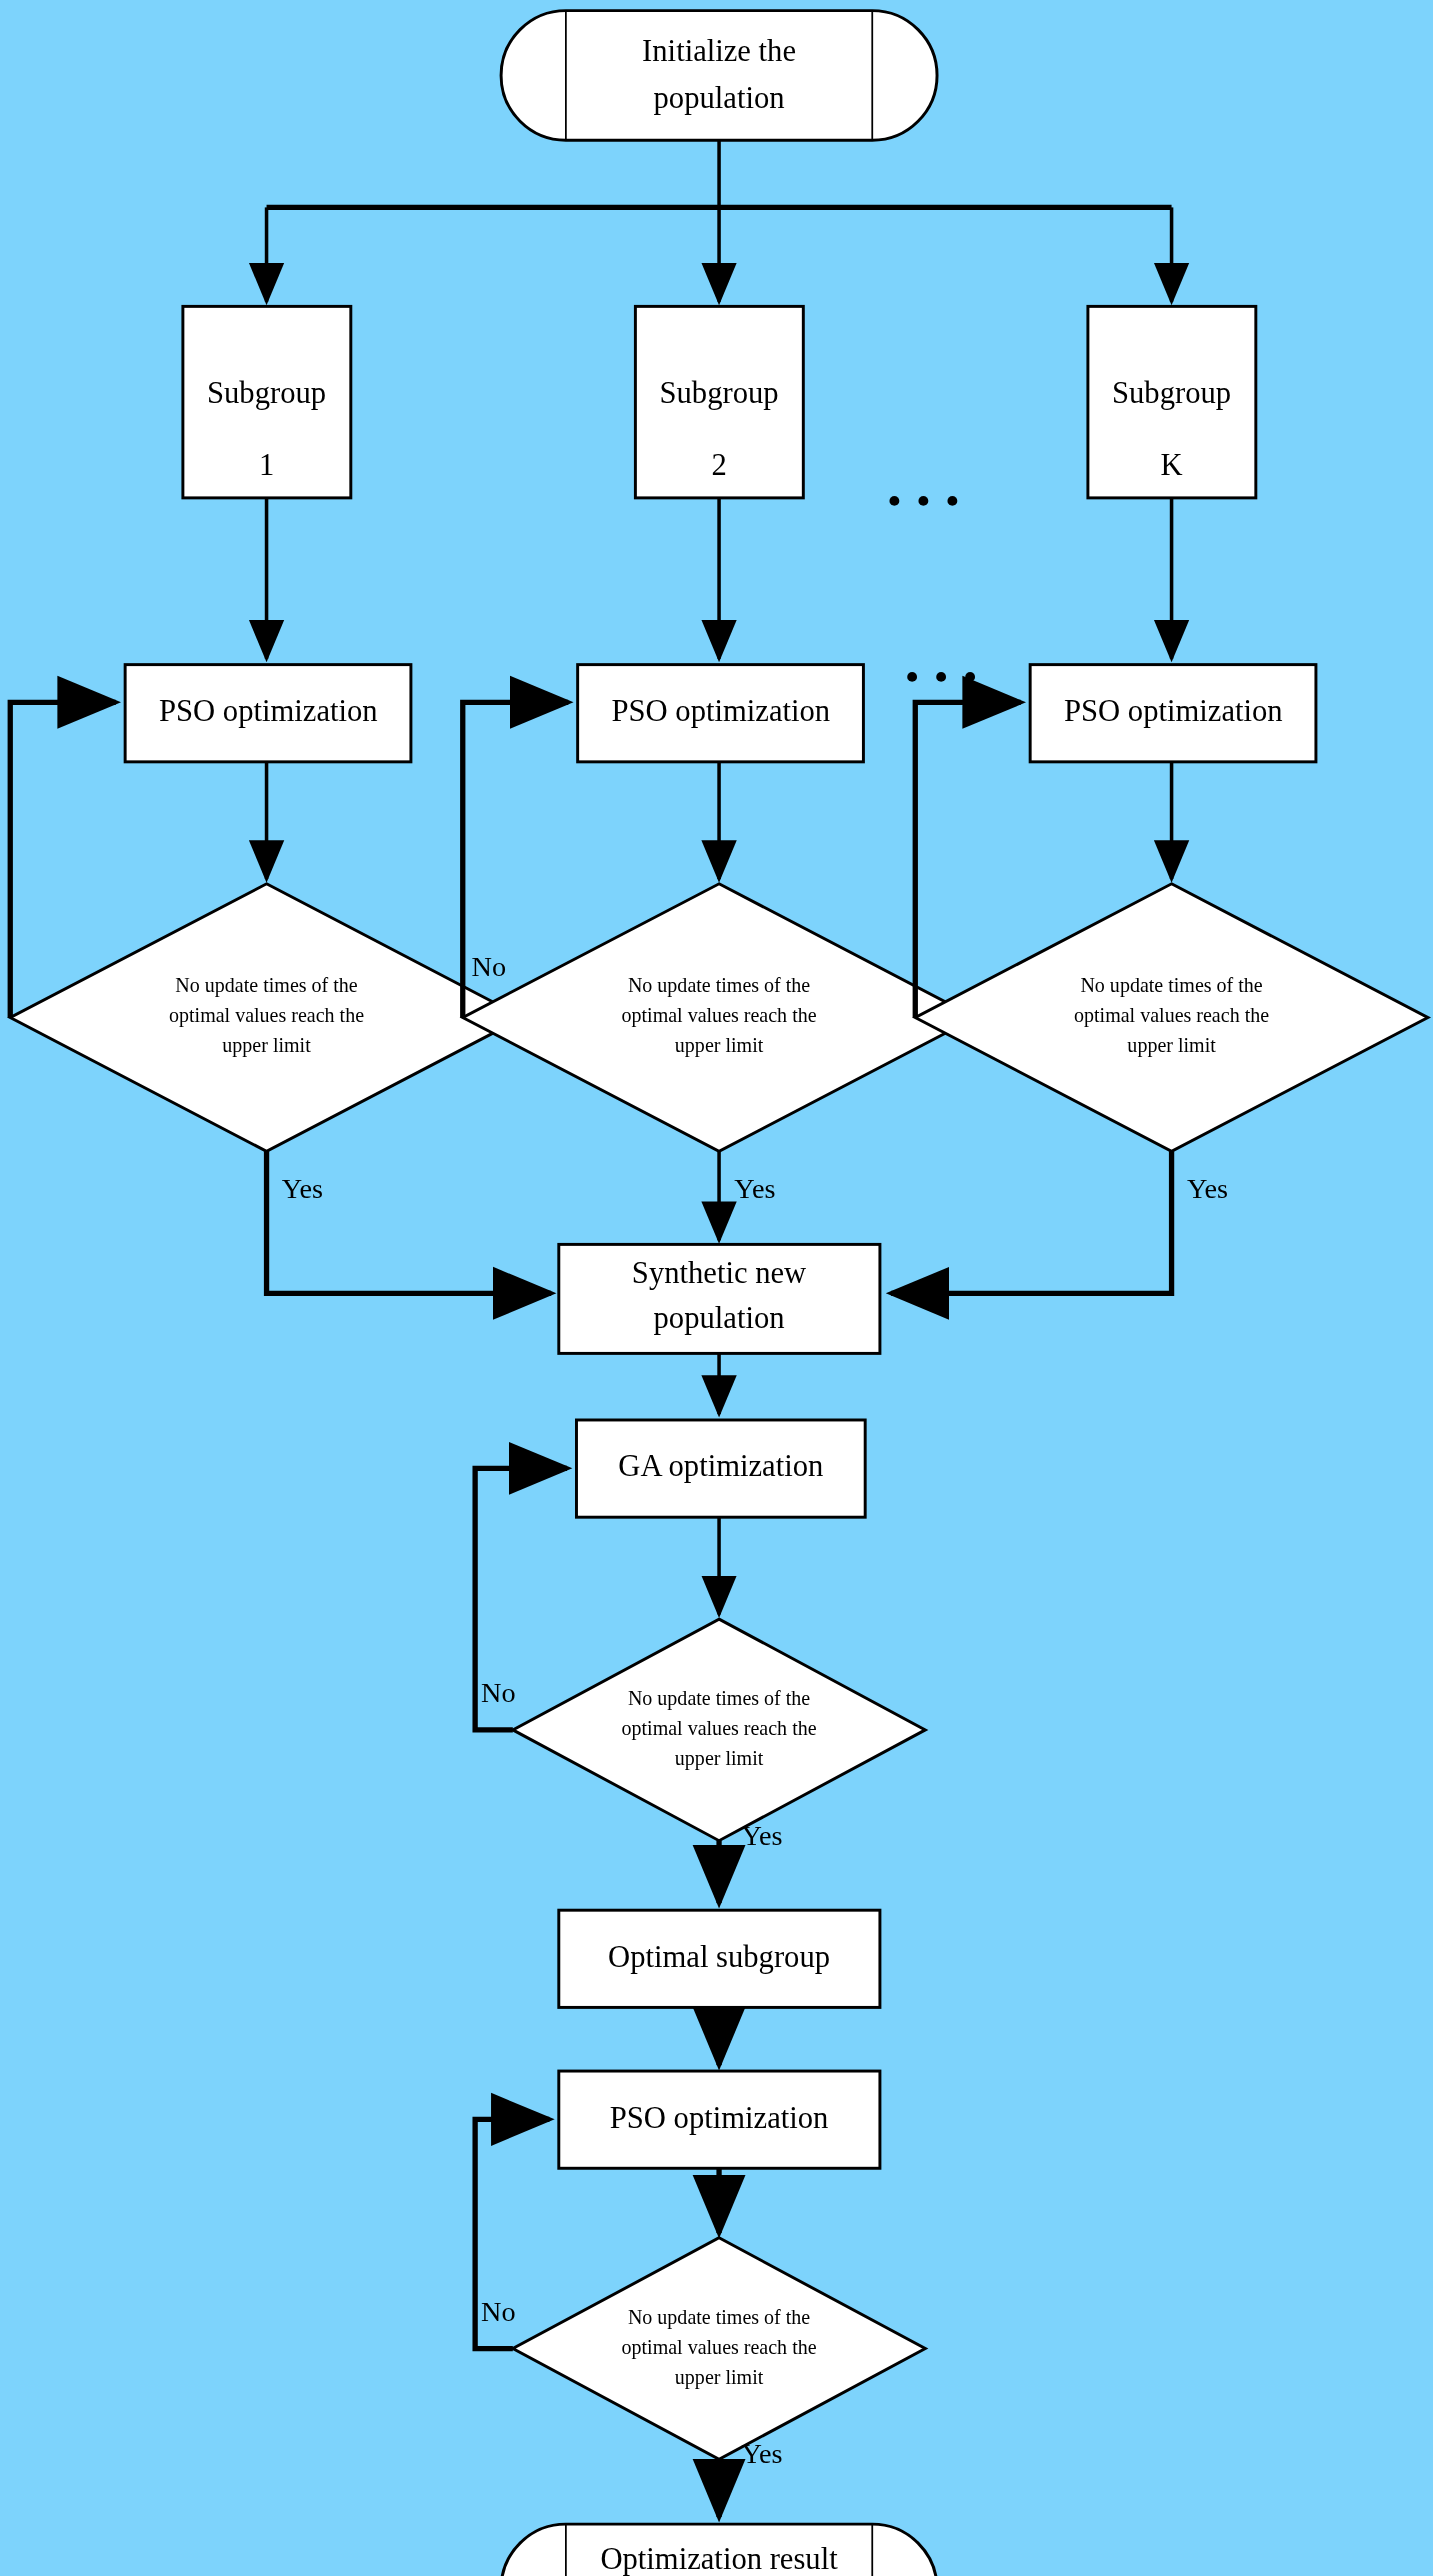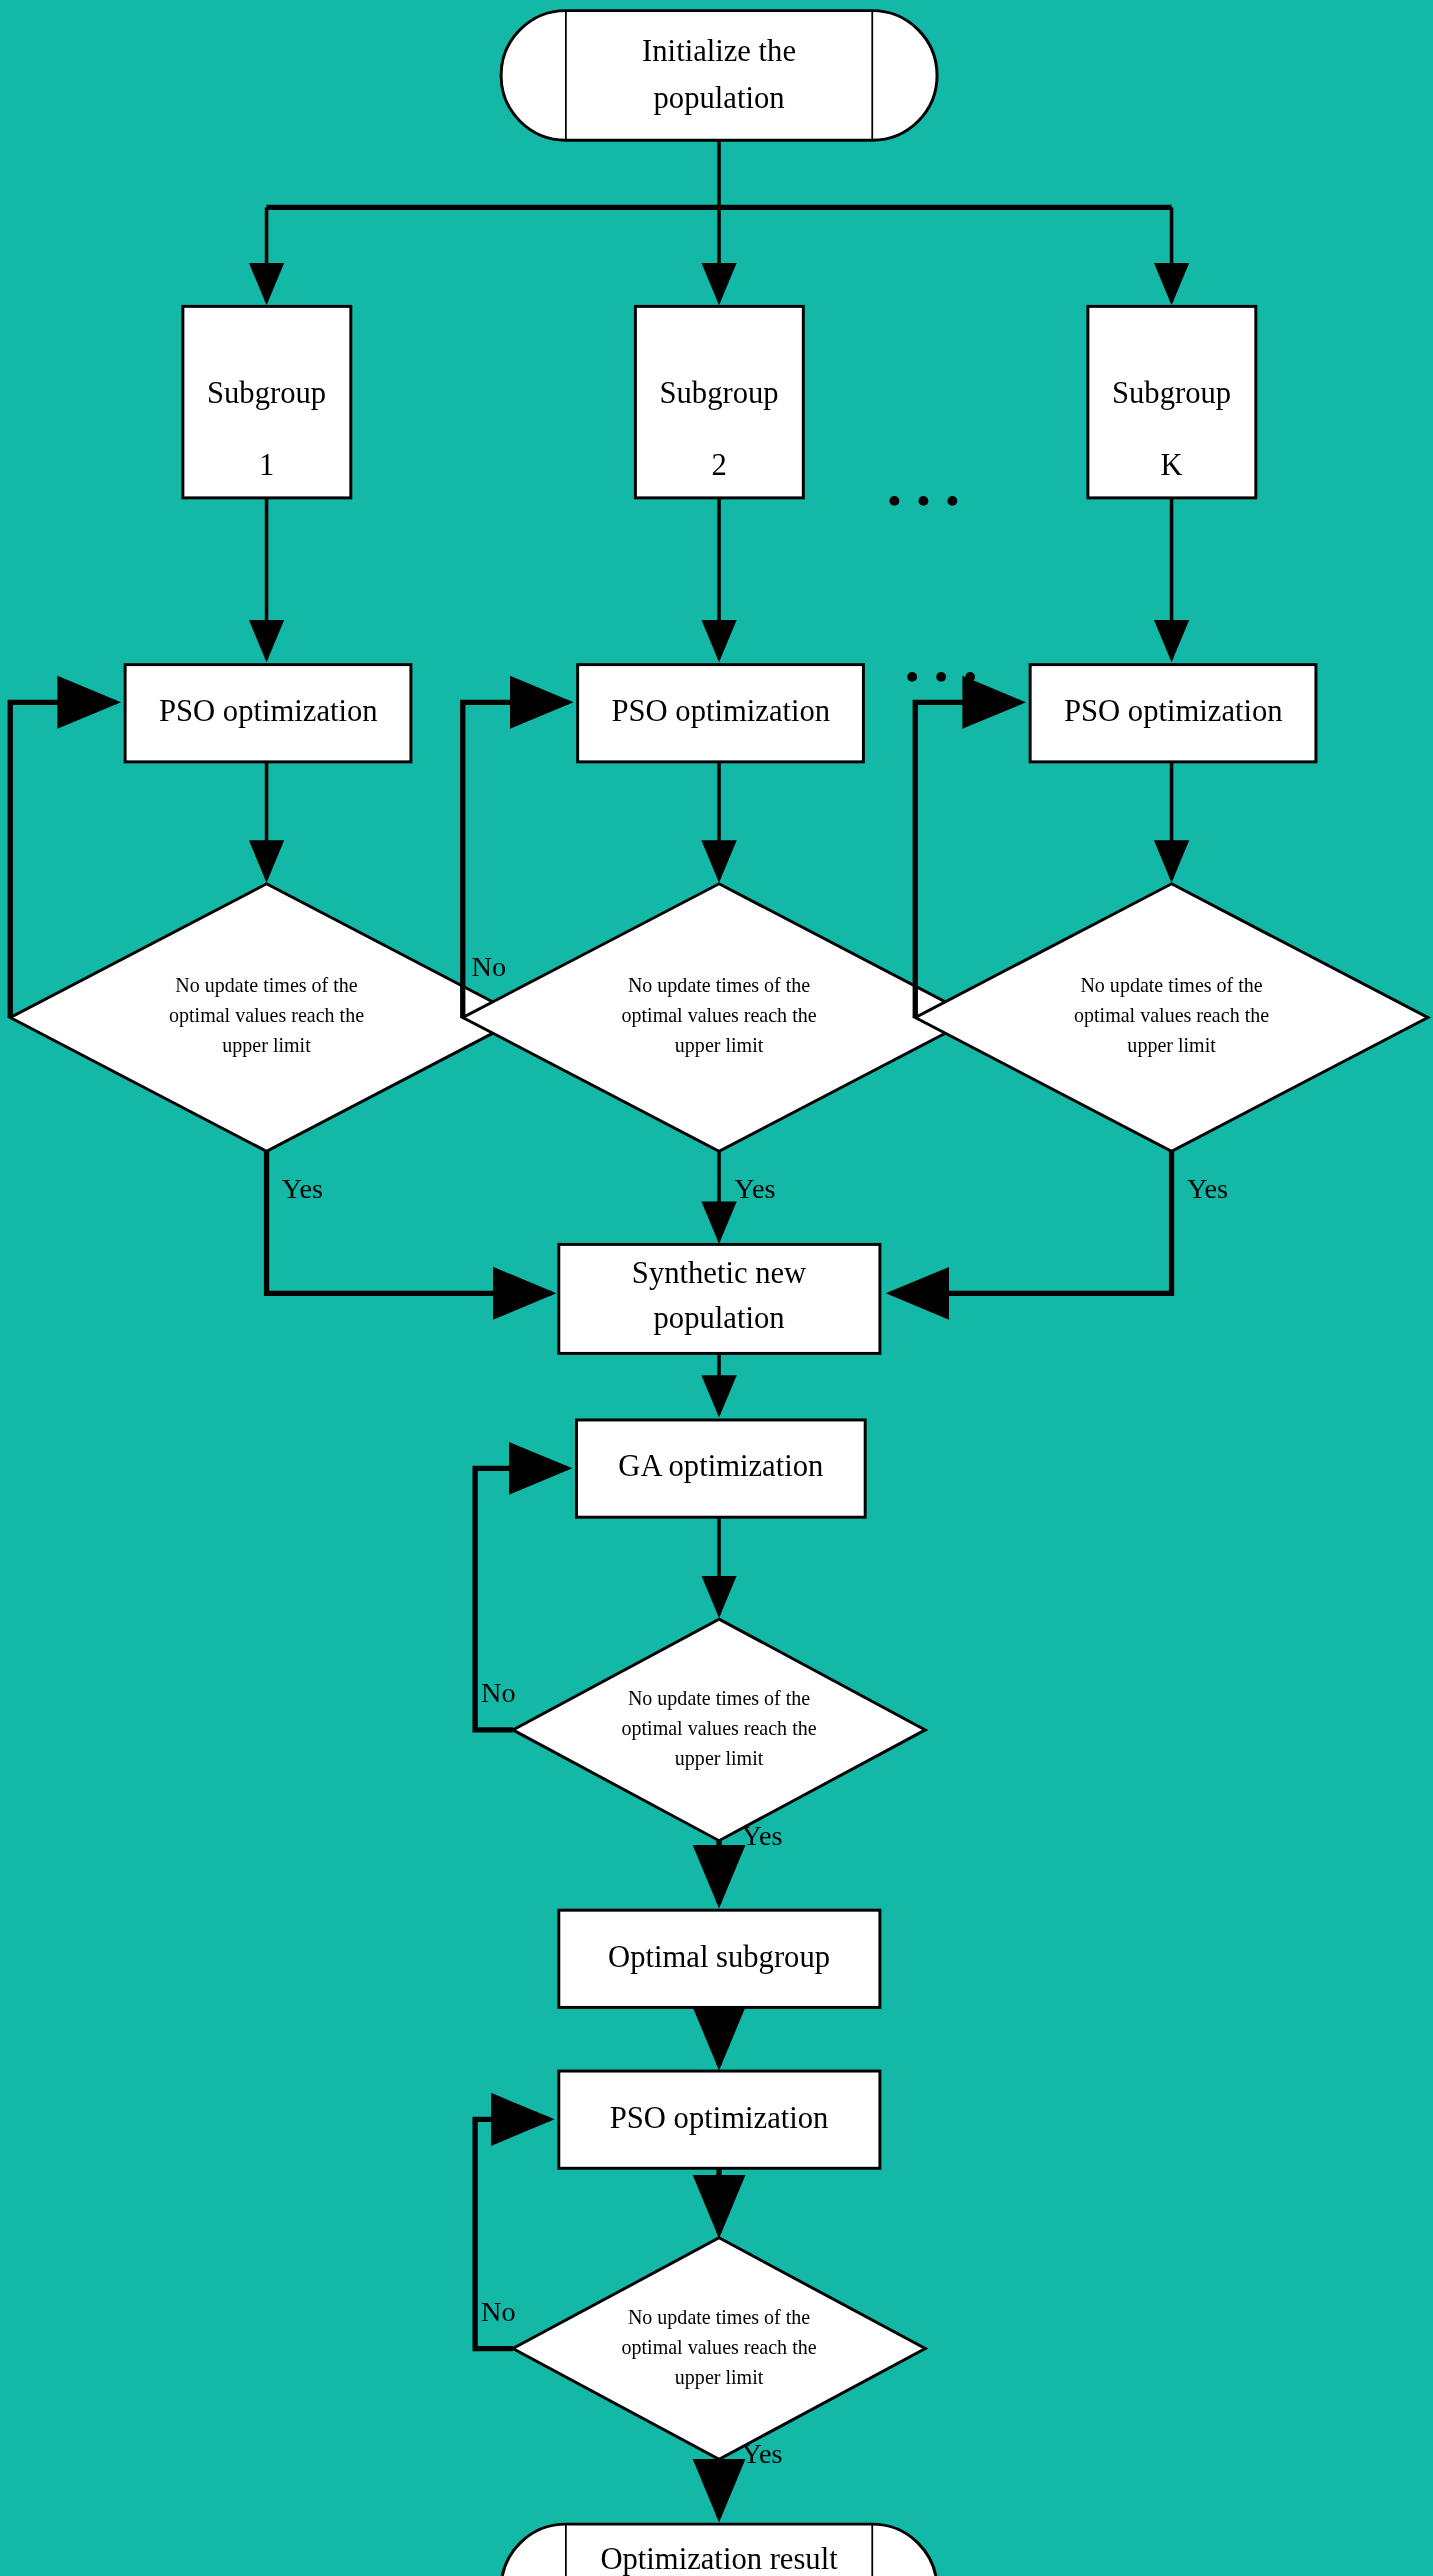--- a/index.html
+++ b/index.html
@@ -1,17 +1,17 @@
 <!DOCTYPE html>
 <html style="font-size:9.4px"><head>
 <meta charset="utf-8">
 <style>
   html,body{margin:0;padding:0;background:#ffffff;}
   body{font-family:"Liberation Serif", serif;}
-  #stage{position:relative;width:1434px;height:2576px;background:#14b8a6;overflow:hidden;}
+  #stage{position:relative;width:1434px;height:2576px;background:#7dd3fc;overflow:hidden;}
   svg{display:block;}
   .shape-stroke{fill:#ffffff;stroke:#000000;}
   .flowline{stroke:#000000;fill:none;}
   text{fill:#000000;font-family:"Liberation Serif", serif;dominant-baseline:middle;}
   .t-term{font-size:52px;}
   .t-box{font-size:52px;}
   .t-sub{font-size:52px;}
   .t-diamond{font-size:34px;}
   .t-label{font-size:48px;}
   .t-ell{font-size:62px;font-weight:bold;letter-spacing:6px;}

